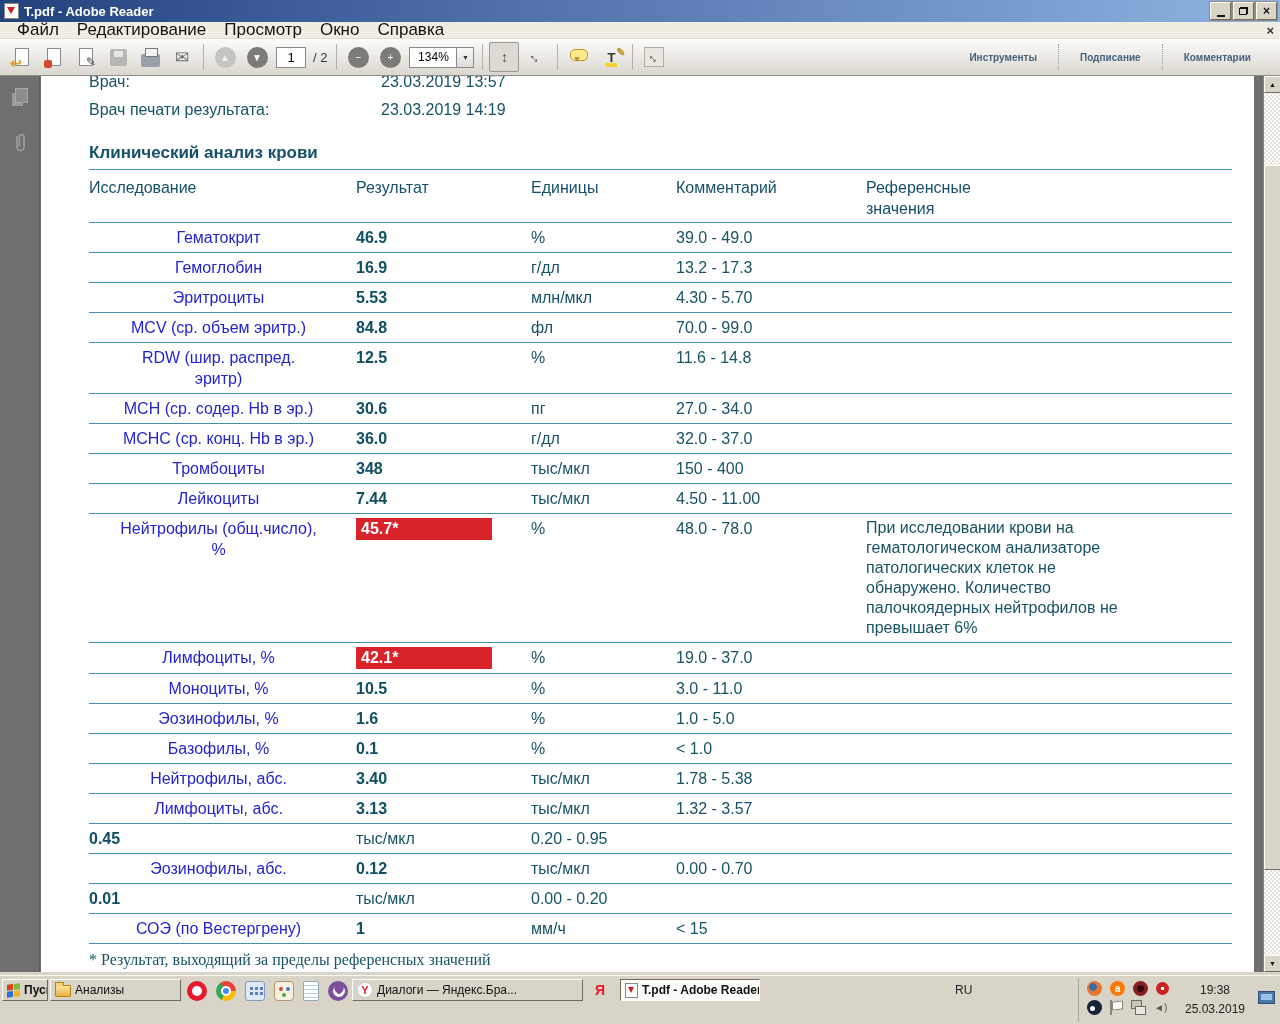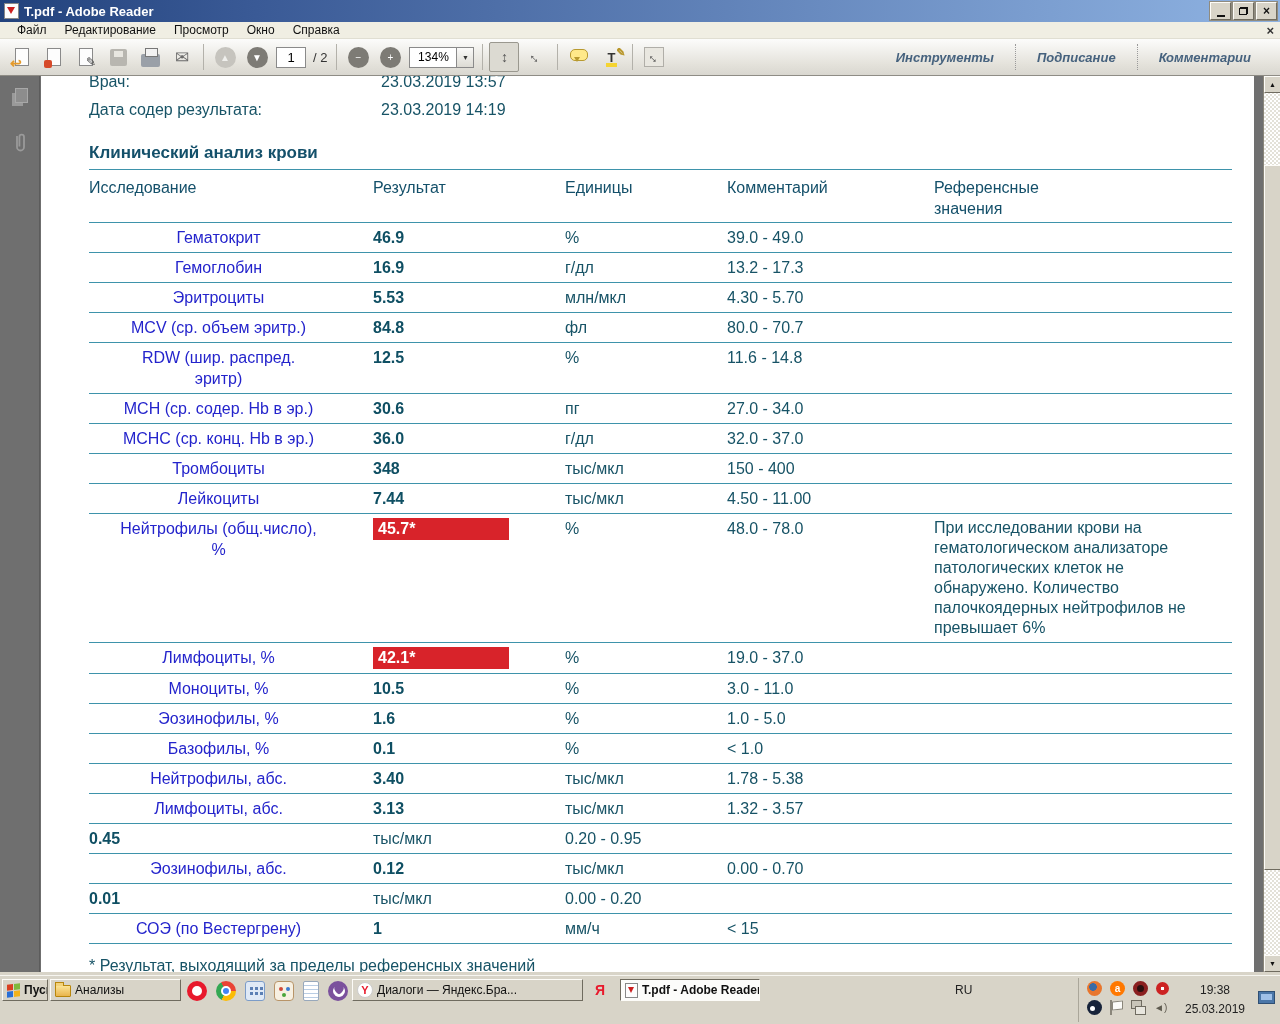--- a/index.html
+++ b/index.html
@@ -22,21 +22,21 @@
     font-size:12px; font-weight:bold; color:#111; }
   .wbtn .min-glyph { width:8px; height:2px; background:#111; margin-top:9px; }
   .wbtn .restore-glyph { width:9px; height:8px; position:relative; }
   .wbtn .restore-glyph::before { content:""; position:absolute; right:0; top:0; width:6px; height:5px; border:1px solid #111; }
   .wbtn .restore-glyph::after { content:""; position:absolute; left:0; bottom:0; width:6px; height:5px; border:1px solid #111; background:#d8d4c8; }
 
   
   .menubar { position:absolute; left:0; top:22px; width:1280px; height:17px;
     background:#f0eee3; display:flex; align-items:center; padding-left:8px;
     border-bottom:1px solid #e0ded2; }
-  .menu-item { font-size:12px; color:#111; padding:1px 9px; cursor:default; }
+  .menu-item { font-size:17px; color:#111; padding:1px 9px; cursor:default; }
   .menubar-close { position:absolute; right:6px; top:1px; font-size:13px; font-weight:bold; color:#333; }
 
   
   .toolbar { position:absolute; left:0; top:39px; width:1280px; height:37px;
     background:linear-gradient(#fcfcfb,#e4e2db 70%,#d9d7d0);
     border-bottom:1px solid #8e8c85; display:flex; align-items:center; padding-left:6px; }
   .tb-btn { width:30px; height:30px; display:flex; align-items:center; justify-content:center;
     position:relative; margin:0 1px; border:1px solid transparent; border-radius:2px; }
   .tb-btn.pressed { border-color:#9a988f; background:#dcdad2; }
   .tb-sep { width:1px; height:26px; background:#b3b1aa; margin:0 5px; }
@@ -68,51 +68,51 @@
   .ic-bubble { width:18px; height:12px; background:#ffe98a; border:1px solid #b89a30; border-radius:5px; position:relative; margin-top:-4px; }
   .ic-bubble::after { content:""; position:absolute; left:3px; bottom:-5px;
     border:3px solid transparent; border-top:5px solid #b89a30; }
   .ic-highlight { font-size:13px; font-weight:bold; color:#333; position:relative; }
   .ic-highlight::after { content:""; position:absolute; left:-1px; bottom:-2px; width:11px; height:4px; background:#f5d431; }
   .ic-highlight::before { content:"✎"; position:absolute; right:-10px; top:-4px; font-size:11px; color:#b8962a; }
   .ic-fullscreen { width:20px; height:20px; border:1px solid #b0aea8; background:#e9e7e0;
     display:flex; align-items:center; justify-content:center; }
   .ic-fullscreen span { display:inline-block; transform:rotate(45deg); font-size:13px; color:#444; }
   .toolbar-panels { position:absolute; right:8px; top:0; height:36px; display:flex; align-items:center; }
-  .panel-btn { font-size:13px; font-weight:bold; color:#46627e; padding:0 21px;font-style:italic; }
+  .panel-btn { font-size:10px; font-weight:bold; color:#46627e; padding:0 21px; }
   .panel-sep { width:1px; height:26px; border-left:1px dotted #9a9a9a; }
 
   
   .main { position:absolute; left:0; top:76px; width:1280px; height:896px; background:#6f6f6f; }
   .sidebar { position:absolute; left:0; top:0; width:40px; height:100%; background:#6f6f6f;
     border-right:1px solid #5c5c5c; display:flex; flex-direction:column; align-items:center; padding-top:12px; gap:26px; }
   .ic-pages { width:16px; height:18px; position:relative; }
   .ic-pages::before { content:""; position:absolute; left:0; bottom:0; width:11px; height:13px; background:#9a9a9a; }
   .ic-pages::after { content:""; position:absolute; right:0; top:0; width:11px; height:13px; background:#8d8d8d; border:1px solid #a8a8a8; }
   .page { position:absolute; left:41px; top:0; width:1213px; height:100%; background:#fff;
     color:#175366; font-size:16px; overflow:hidden; }
   .doc-content { padding:0 22px 0 48px; }
 
   .meta-row { line-height:22px; }
   .meta-row .m-label { display:inline-block; width:292px; }
   .meta-first { margin-top:-5px; }
   .meta-second { margin-top:6px; }
   .section-title { margin-top:22px; font-size:17px; font-weight:bold; color:#14506a; }
 
   .results-table { margin-top:6px; border-top:1px solid #3e93ab; }
-  .t-headrow, .t-row { display:grid; grid-template-columns:267px 175px 145px 190px 1fr;gap:17px; }
+  .t-headrow, .t-row { display:grid; grid-template-columns:267px 175px 145px 190px 1fr; }
   .t-headrow { padding:7px 0 3px; border-bottom:1px solid #3e93ab; line-height:21px; }
   .t-row { padding:4px 0; border-bottom:1px solid #3e93ab; line-height:21px; }
   .t-cell { padding-right:8px; }
   .t-h { color:#14506a; white-space:pre-line; }
   .t-name { color:#2424cc; white-space:pre-line;text-align:center; }
   .t-res { font-weight:bold; color:#0f4f63; }
   .pill-out { display:inline-block; width:136px; background:#d8232a; color:#fff; padding-left:5px; height:22px; line-height:22px; }
   .t-comment { white-space:pre-line; max-width:348px; line-height:20px; }
-  .footnote { margin-top:13px; }
+  .footnote { margin-top:7px;font-family:Liberation Serif, serif; }
 
   
   .canvas-gap { position:absolute; right:17px; top:0; width:9px; height:100%; background:#6f6f6f; }
   .scrollbar { position:absolute; right:0; top:0; width:17px; height:100%;
     background:repeating-conic-gradient(#ffffff 0 25%, #e3e1d8 0 50%) 0 0/4px 4px; border-left:1px solid #8a867a; }
   .sb-btn { position:absolute; left:0; width:17px; height:17px; background:#d8d4c8;
     border:1px solid; border-color:#fdfcf8 #6f6b5f #6f6b5f #fdfcf8;
     display:flex; align-items:center; justify-content:center; font-size:7px; color:#111; }
   .sb-up { top:0; } .sb-down { bottom:0; }
   .sb-thumb { position:absolute; left:0; top:89px; width:17px; height:705px; background:#d8d4c8;
@@ -289,21 +289,21 @@
         </svg>
     </span>
   </div>
 
   <div class="page" data-name="pdf-page">
     <div class="doc-content">
       <div class="meta-row meta-first" data-name="meta-row">
         <span class="m-label" data-name="meta-label">Врач:</span><span data-name="meta-value">23.03.2019 13:57</span>
       </div>
       <div class="meta-row meta-second" data-name="meta-row">
-        <span class="m-label" data-name="meta-label">Дата содер результата:</span><span data-name="meta-value">23.03.2019 14:19</span>
+        <span class="m-label" data-name="meta-label">Врач печати результата:</span><span data-name="meta-value">23.03.2019 14:19</span>
       </div>
       <div class="section-title" data-name="section-title">Клинический анализ крови</div>
       <div class="results-table" data-name="results-table">
         <div class="t-headrow" id="t-head" data-name="table-header-row">
             <div class="t-cell t-h" data-name="column-header-0">Исследование</div>
             <div class="t-cell t-h" data-name="column-header-1">Результат</div>
             <div class="t-cell t-h" data-name="column-header-2">Единицы</div>
             <div class="t-cell t-h" data-name="column-header-4">Комментарий</div>
             <div class="t-cell t-h" data-name="column-header-3">Референсные
 значения</div>
@@ -327,21 +327,21 @@
               <div class="t-cell t-name" data-name="test-name-cell">Эритроциты</div>
               <div class="t-cell t-res" data-name="result-cell"><span data-name="result-value">5.53</span></div>
               <div class="t-cell t-units" data-name="units-cell">млн/мкл</div>
               <div class="t-cell t-range" data-name="reference-range-cell">4.30 - 5.70</div>
               <div class="t-cell t-comment" data-name="comment-cell"></div>
             </div>
             <div class="t-row" data-name="table-row">
               <div class="t-cell t-name" data-name="test-name-cell">MCV (ср. объем эритр.)</div>
               <div class="t-cell t-res" data-name="result-cell"><span data-name="result-value">84.8</span></div>
               <div class="t-cell t-units" data-name="units-cell">фл</div>
-              <div class="t-cell t-range" data-name="reference-range-cell">80.0 - 70.7</div>
+              <div class="t-cell t-range" data-name="reference-range-cell">70.0 - 99.0</div>
               <div class="t-cell t-comment" data-name="comment-cell"></div>
             </div>
             <div class="t-row" data-name="table-row">
               <div class="t-cell t-name" data-name="test-name-cell">RDW (шир. распред.
 эритр)</div>
               <div class="t-cell t-res" data-name="result-cell"><span data-name="result-value">12.5</span></div>
               <div class="t-cell t-units" data-name="units-cell">%</div>
               <div class="t-cell t-range" data-name="reference-range-cell">11.6 - 14.8</div>
               <div class="t-cell t-comment" data-name="comment-cell"></div>
             </div>

